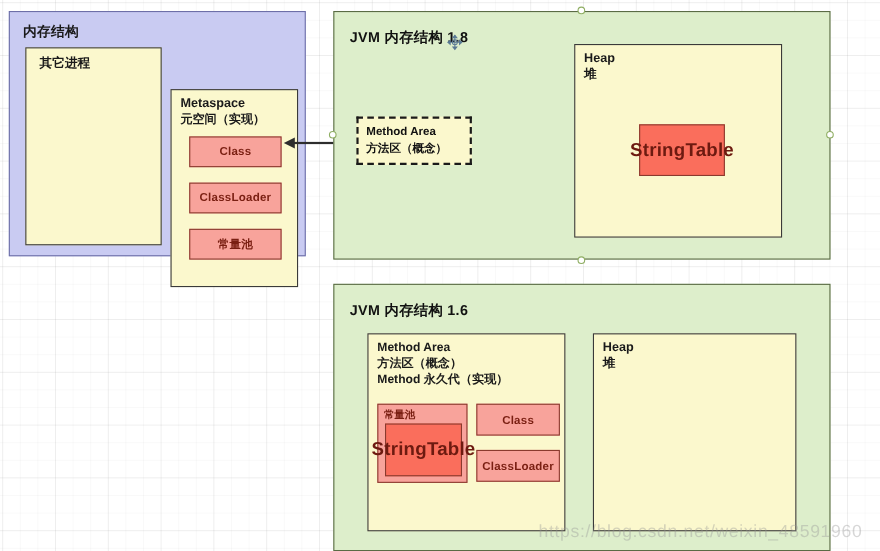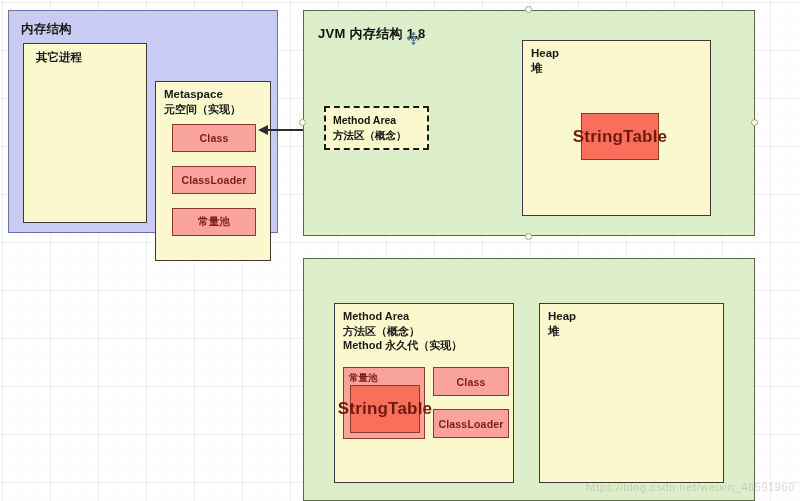--- a/index.html
+++ b/index.html
@@ -209,23 +209,23 @@
     border: 1.8px solid #3a3a3a;
   }
   .box-heap16 .hdr {
     position: absolute; left: 8px; top: 5px;
     font-size: 11.5px; font-weight: bold; color: #1a1a1a;
     line-height: 15px;
   }
 
   .watermark {
     position: absolute;
-    right: 5px;
+    right: 16px;
     bottom: 8px;
-    font-size: 11px;
+    font-size: 16px;
     color: rgba(150,150,150,0.38);
     letter-spacing: 0.6px;
     white-space: nowrap;
     font-family: "Liberation Sans", sans-serif;
     margin-left: 40px;
   }
 </style>
 </head>
 <body>
 
@@ -282,20 +282,21 @@
       <path d="M12 3 L12 21 M3 12 L21 12"></path>
       <path d="M12 3 L9.5 6 L14.5 6 Z" fill="#5a7a95"></path>
       <path d="M12 21 L9.5 18 L14.5 18 Z" fill="#5a7a95"></path>
       <path d="M3 12 L6 9.5 L6 14.5 Z" fill="#5a7a95"></path>
       <path d="M21 12 L18 9.5 L18 14.5 Z" fill="#5a7a95"></path>
       <circle cx="12" cy="12" r="3.2"></circle>
     </g>
   </svg>
 
   <div class="box panel-jvm16">
+    <div class="panel-title">JVM 内存结构 1.6</div>
 
     <div class="box box-method-area16">
       <div class="hdr">
         <div>Method Area</div>
         <div>方法区（概念）</div>
         <div>Method 永久代（实现）</div>
       </div>
 
       <div class="box-constpool">
         <div class="hdr">常量池</div>

